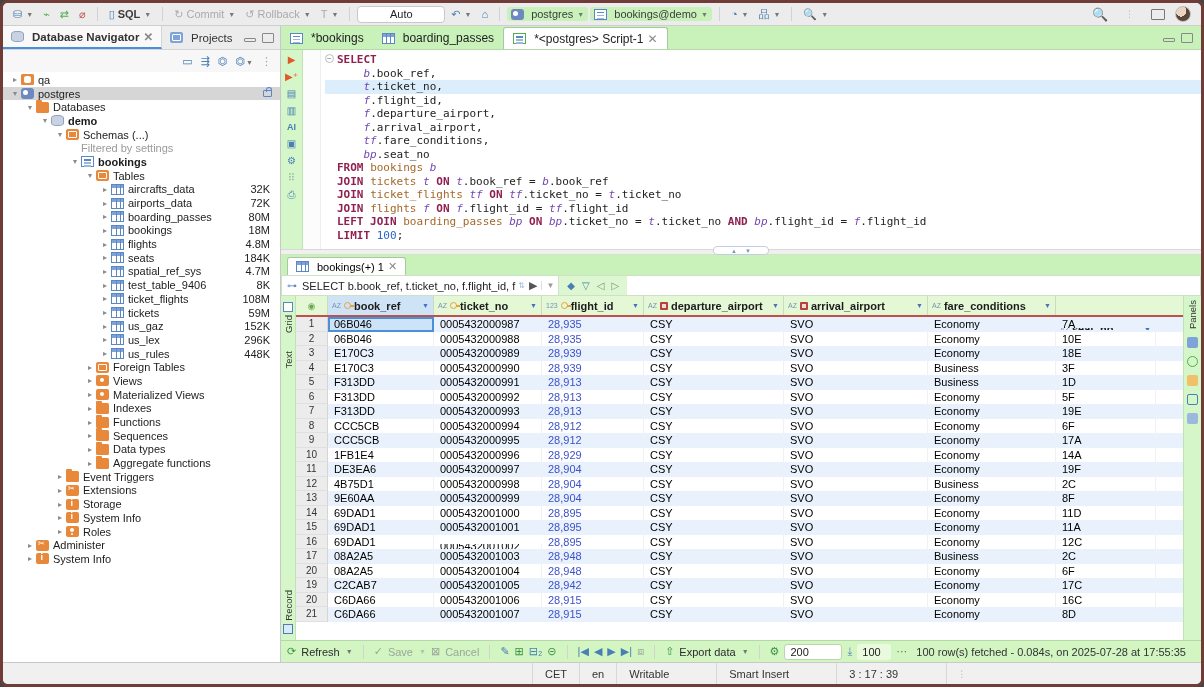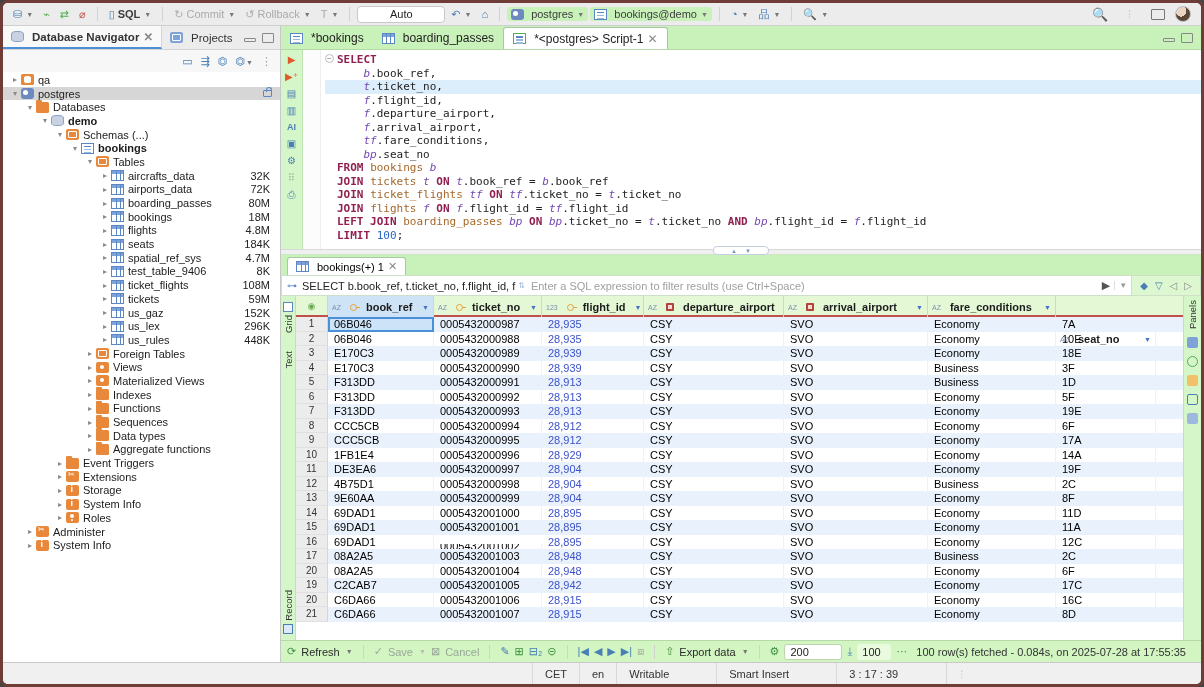--- a/index.html
+++ b/index.html
@@ -101,21 +101,21 @@
   .res-body { flex:1; display:flex; min-height:0; background:#fff; }
   .side-strip { width:15px; flex:none; background:#d5f6c8; border-right:1px solid #bfe3b2; display:flex; flex-direction:column; align-items:center; padding:6px 0; gap:18px; }
   .vlabel { writing-mode:vertical-rl; transform:rotate(180deg); font-size:9.5px; color:#333; }
   .strip-ic { width:10px; height:10px; border:1px solid #5b87c5; background:#fff; flex:none; }
   .right-strip { width:18px; flex:none; background:#d5f6c8; border-left:1px solid #bfe3b2; display:flex; flex-direction:column; align-items:center; padding-top:4px; gap:8px; }
   .ric { width:11px; height:11px; border-radius:2px; flex:none; }
 
   .grid { flex:1; overflow:hidden; font-size:11px; }
   .g-head { display:flex; height:21px; background:#e4f8d6; border-bottom:2px solid #c0504a; }
   .g-rownum-h { width:32px; flex:none; background:#e4f8d6; border-right:1px solid #c9dcc0; display:flex; align-items:center; justify-content:center; color:#6aa84f; font-size:9px; }
-  .g-col { flex:none; display:flex; align-items:center; gap:9px; padding:11px 4px; border-right:1px solid #c9dcc0; color:#1c1c1c; font-weight:bold; font-size:11px; overflow:hidden; }
+  .g-col { flex:none; display:flex; align-items:center; gap:3px; padding:1px 4px; border-right:1px solid #c9dcc0; color:#1c1c1c; font-weight:bold; font-size:11px; overflow:hidden; }
   .g-col.selcol { background:#cfe3f7; }
   .typ { font-size:7px; color:#7a8fb5; font-weight:normal; flex:none; }
   .keyi { width:7px; height:7px; border:1.5px solid #e8a13a; border-radius:50%; position:relative; flex:none; }
   .keyi::after { content:""; position:absolute; left:5px; top:2px; width:4px; height:1.5px; background:#e8a13a; }
   .fki { width:8px; height:8px; background:#b2443c; flex:none; border-radius:1px; }
   .fki::after { content:""; display:block; margin:2px auto; width:4px; height:4px; background:#f3d9d7; }
   .sorti { margin-left:auto; font-size:7px; color:#4472c4; flex:none; }
   .g-row { display:flex; height:14.5px; }
   .g-row.alt { background:#e9f2fc; }
   .g-rownum { width:32px; flex:none; background:#ececec; border-right:1px solid #d5d5d5; border-bottom:1px solid #e0e0e0; color:#333; font-size:10px; display:flex; align-items:center; justify-content:center; }
@@ -269,20 +269,24 @@
             <span class="chev">▾</span>
             <span class="ti db"></span>
             <span class="tl bold">demo</span>
           </div>
           <div class="trow" style="padding-left: 51px;">
             <span class="chev">▾</span>
             <span class="ti ftable"></span>
             <span class="tl">Schemas (...)</span>
           </div>
           <div class="trow" style="padding-left: 66px;">
+            <span class="chev"></span>
+            <span class="tl gray">Filtered by settings</span>
+          </div>
+          <div class="trow" style="padding-left: 66px;">
             <span class="chev">▾</span>
             <span class="ti schema"></span>
             <span class="tl bold">bookings</span>
           </div>
           <div class="trow" style="padding-left: 81px;">
             <span class="chev">▾</span>
             <span class="ti ftable"></span>
             <span class="tl">Tables</span>
           </div>
           <div class="trow" style="padding-left: 96px;">
@@ -491,21 +495,20 @@
           <span class="ti table"></span>
           <span>bookings(+) 1</span>
           <span style="color:#888">✕</span>
         </span>
       </div>
 
       <div class="res-filter">
         <span class="rf-icon">⊶</span>
         <span class="rf-text">SELECT b.book_ref, t.ticket_no, f.flight_id, f</span>
         <span style="color:#9db8dd;font-size:8px;margin-left:3px">⇅</span>
-        <span class="rf-ph">Enter a SQL expression to filter results (use Ctrl+Space)</span>
         <span style="color:#555;padding:0 4px">▶</span>
         <span style="color:#999;border-left:1px solid #ddd;padding:0 4px;font-size:8px">▼</span>
         <span class="rf-right">
           <span style="color:#4a7fb5">◆</span>
           <span style="color:#4a7fb5">▽</span>
           <span>◁</span>
           <span>▷</span>
         </span>
       </div>
 

